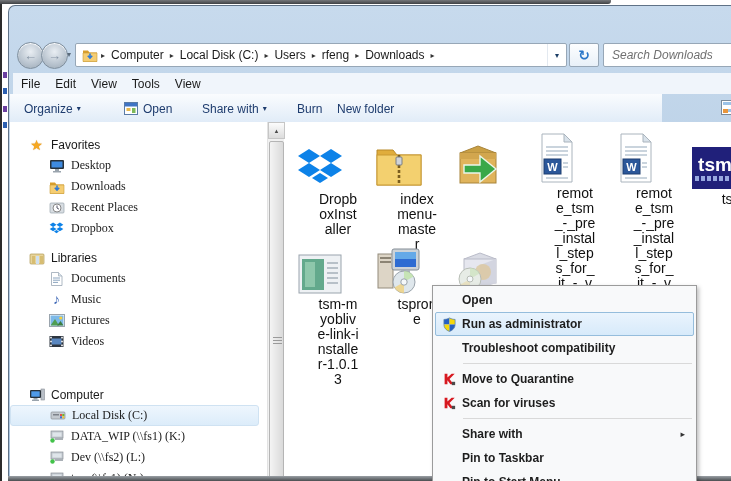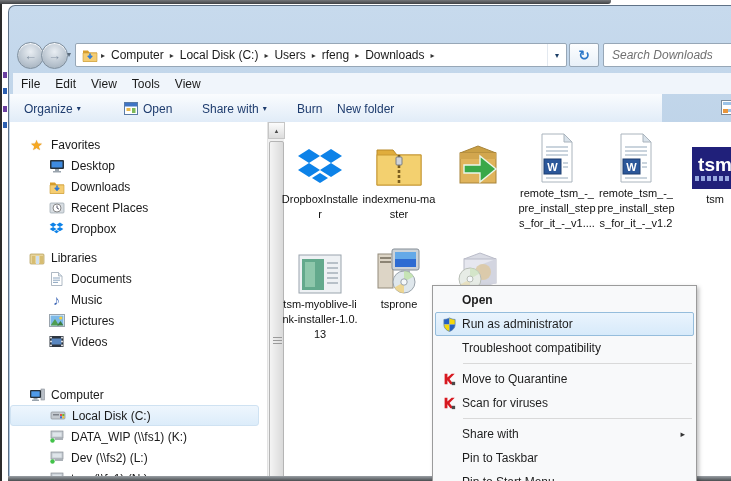--- a/index.html
+++ b/index.html
@@ -44,52 +44,52 @@
   .menubar span{cursor:default;}
   .toolbar{left:1px;top:88px;width:652px;height:28px;background:linear-gradient(#fafcfe,#e1ecf8);
            border-bottom:1px solid #cbd9ea;color:var(--toolbar-text);}
   .tbitem{top:6px;height:17px;display:flex;align-items:center;gap:4px;cursor:default;}
   .tb-arrow{font-size:8px;color:var(--toolbar-text);}
 
   
   .main{left:1px;top:116px;width:722px;height:356px;background:#fff;}
   .sidebar{left:0;top:0;width:257px;height:356px;padding-top:12px;box-sizing:border-box;overflow:hidden;}
   .side-head{height:21px;display:flex;align-items:center;padding-left:18px;gap:6px;}
-  .side-item{height:21px;display:flex;align-items:center;padding-left:38px;gap:6px;}
+  .side-item{height:21px;display:flex;align-items:center;padding-left:38px;gap:6px;font-family:Liberation Serif, serif;}
   .side-item.selected{background:linear-gradient(#eef6fd,#dcecfa);border:1px solid #cfe2f2;border-radius:3px;
                       margin-right:8px;height:19px;}
   .gap-a{margin-bottom:8px;} .gap-b{margin-bottom:32px;}
   .si{width:17px;height:15px;display:inline-flex;align-items:center;justify-content:center;flex:none;}
   .star{color:#f6a821;font-size:14px;text-shadow:0 0 1px #c87d10;}
   .note{color:#3b65b5;font-size:14px;font-weight:bold;}
 
   .scrollbar{left:257px;top:0;width:17px;height:356px;background:#f1f1f1;border-left:1px solid #e2e2e2;box-sizing:border-box;}
   .scr-up{left:0;top:0;width:17px;height:17px;background:linear-gradient(#fcfcfc,#dcdcdc);border:1px solid #c6c6c6;
           box-sizing:border-box;display:flex;align-items:center;justify-content:center;font-size:6px;color:#4a4a4a;}
   .scr-thumb{left:1px;top:19px;width:15px;height:338px;border:1px solid #b5b5b5;border-radius:2px;box-sizing:border-box;
              background:linear-gradient(90deg,#f4f4f4,#dadada);}
   .scr-grip{left:3px;top:195px;width:9px;height:8px;
             background:repeating-linear-gradient(#9a9a9a 0 1px,transparent 1px 3px);}
 
   
   .tile{width:78px;text-align:center;}
   .tile-icon{height:56px;display:flex;align-items:flex-end;justify-content:center;}
-  .tile-label{margin-top:3px;font-size:11px;line-height:15px;word-break:break-all;color:#111;}
+  .tile-label{margin-top:3px;font-size:14px;line-height:15px;word-break:break-all;color:#111;margin-left:36px;}
   .tile.selected .sel-bg{position:absolute;left:0;top:2px;width:78px;height:70px;border:1px solid #84b4e0;border-radius:3px;
             background:linear-gradient(var(--selection-top),var(--selection-bottom));z-index:-1;}
   .tsmicon{width:46px;height:42px;background:var(--tsm-navy);display:flex;flex-direction:column;align-items:center;justify-content:center;}
   .tsmtxt{color:#fff;font-weight:bold;font-size:19px;line-height:20px;}
   .tsmdots{width:40px;height:5px;margin-top:1px;background:repeating-linear-gradient(90deg,#98a8e0 0 4px,transparent 4px 6px);}
 
   
   .ctxmenu{left:432px;top:285px;width:265px;height:200px;background:#f8f9fa;border:1px solid #9b9b9b;
            box-shadow:2px 2px 4px rgba(0,0,0,.25);z-index:10;padding:2px;box-sizing:border-box;}
   .mi{height:22px;display:flex;align-items:center;position:relative;border:1px solid transparent;border-radius:2px;cursor:default;}
   .mi .mico{width:26px;display:flex;align-items:center;justify-content:center;flex:none;}
-  .mi .mlabel{color:#1e1e1e;}
+  .mi .mlabel{color:#1e1e1e;font-weight:bold;}
   .mi.bold .mlabel{font-weight:bold;}
   .mi.hl{background:linear-gradient(var(--menu-hl-top),var(--menu-hl-bottom));border-color:var(--menu-hl-border);}
   .msep{height:1px;background:#d9d9d9;margin:3px 2px 3px 28px;}
   .subarrow{position:absolute;right:8px;font-size:9px;color:#333;}
 
   .viewsicon{left:712px;top:94px;width:14px;height:15px;border:1px solid #7a8a9a;background:#fff;box-sizing:border-box;}
   .viewsicon i{position:absolute;left:1px;width:10px;height:3px;background:#9cc3e8;}
   .viewsicon em{position:absolute;left:1px;bottom:1px;width:5px;height:4px;background:#e8963c;}
 </style>
 </head>

